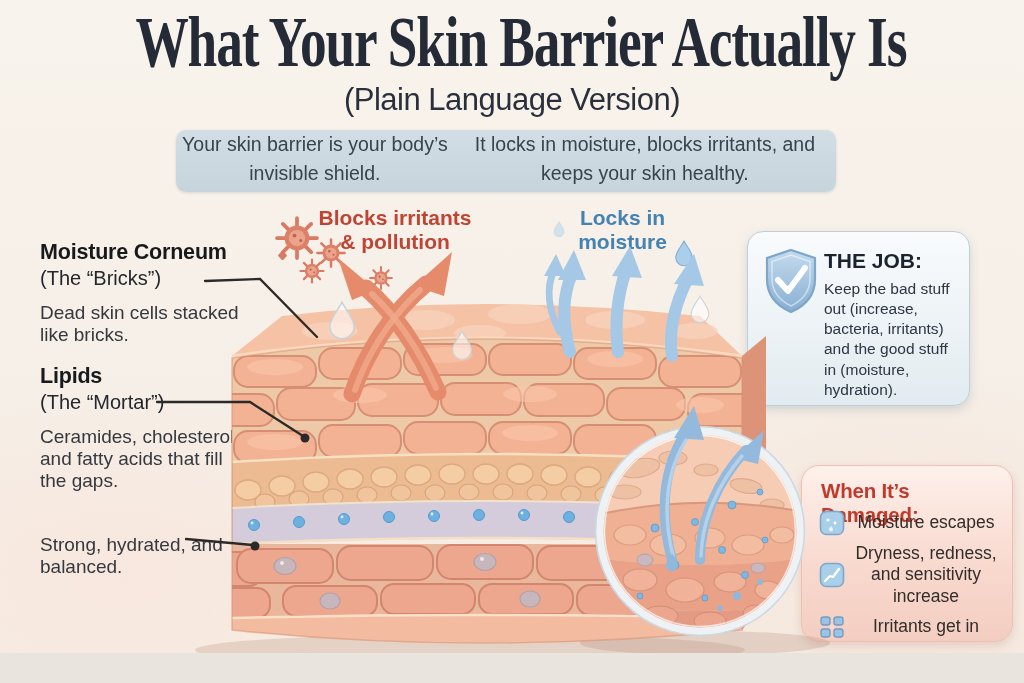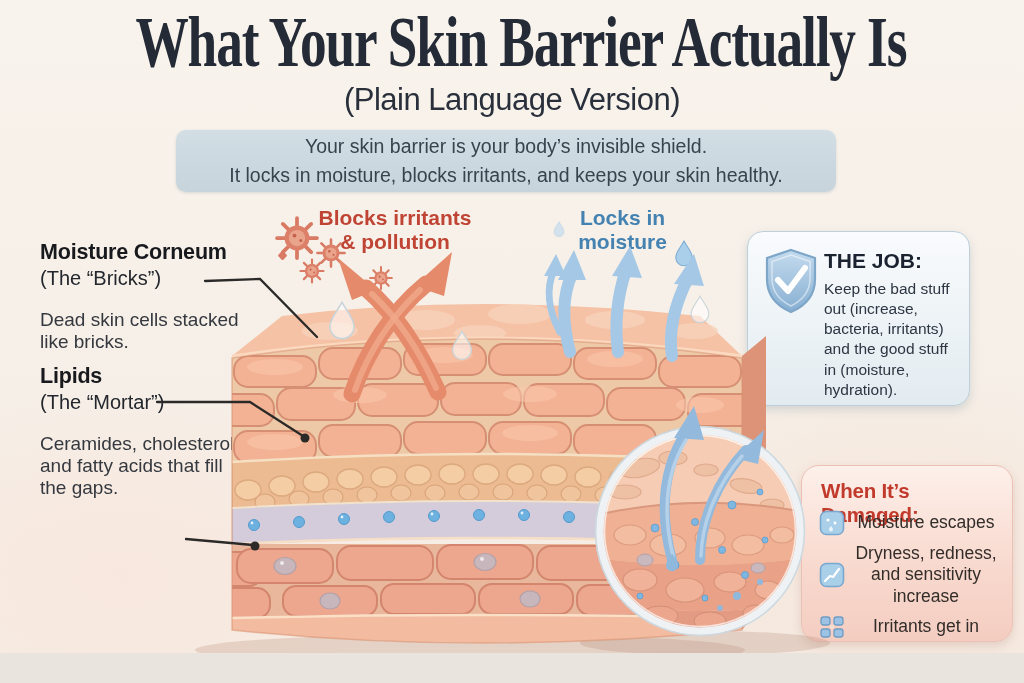--- a/index.html
+++ b/index.html
@@ -18,35 +18,35 @@
     margin:6px 0 0 0;font-family:"Liberation Serif","DejaVu Serif",serif;
     font-weight:700;font-size:72px;line-height:1.0;color:#242b37;
     display:inline-block;transform:scaleX(0.74);transform-origin:center;
     letter-spacing:-1.5px;white-space:nowrap;
   }
   .subtitle{top:82px;left:0;right:0;text-align:center;z-index:2;
     font-size:31px;color:#29303c;letter-spacing:-0.5px;}
   .banner{
     top:130px;left:176px;width:660px;height:62px;z-index:2;
     background:linear-gradient(180deg,#d2dde4,#c7d4dc);
-    border-radius:10px;display:flex;flex-direction:column;justify-content:center;
+    border-radius:10px;display:flex;flex-direction:row;justify-content:center;
     text-align:center;color:#36444e;font-size:19.5px;line-height:1.5;
     box-shadow:0 1px 3px rgba(120,140,150,0.25);
   }
   
   .anno{z-index:2;text-align:center;font-weight:700;font-size:21px;
     line-height:1.15;white-space:pre-line;}
   .anno-red{top:206px;left:295px;width:200px;color:#bf4434;}
   .anno-blue{top:206px;left:540px;width:165px;color:#4482b2;}
   
   .label-group{left:40px;z-index:2;}
   .lg1{top:240px;} .lg2{top:364px;} .lg3{top:522px;}
   .lbl-title{font-size:21.5px;font-weight:700;color:#17191d;letter-spacing:-0.2px;}
   .lbl-alias{font-size:20px;color:#23272d;margin-top:2px;}
-  .lbl-desc{font-size:19px;color:#35393f;line-height:1.17;margin-top:19px;width:212px;}
+  .lbl-desc{font-size:19px;color:#35393f;line-height:1.17;margin-top:12px;width:212px;}
   
   .job-box{top:231px;left:747px;width:221px;height:173px;z-index:2;
     background:linear-gradient(180deg,#f9fbfd 0%,#e9f0f4 70%,#e2ebf0 100%);
     border:1.5px solid #bccfda;border-radius:16px;
     box-shadow:0 4px 10px rgba(110,135,150,0.25);}
   .job-shield{left:15px;top:16px;width:56px;height:66px;}
   .job-title{left:76px;top:17px;font-size:21px;font-weight:800;color:#1b2330;}
   .job-body{left:76px;top:47px;width:136px;font-size:15.5px;line-height:1.3;color:#2d3642;}
   
   .dmg-box{top:465px;left:801px;width:210px;height:175px;z-index:2;
@@ -85,20 +85,21 @@
     <div class="lbl-title">Moisture Corneum</div>
     <div class="lbl-alias">(The “Bricks”)</div>
     <div class="lbl-desc">Dead skin cells stacked like bricks.</div>
   </div>
   <div class="abs label-group lg2">
     <div class="lbl-title">Lipids</div>
     <div class="lbl-alias">(The “Mortar”)</div>
     <div class="lbl-desc">Ceramides, cholesterol, and fatty acids that fill the gaps.</div>
   </div>
   <div class="abs label-group lg3">
+    <div class="lbl-desc">Strong, hydrated, and balanced.</div>
   </div>
 
   <div class="abs job-box">
     <svg class="abs job-shield" viewBox="0 0 56 66">
       <defs>
         <linearGradient id="shGrad" x1="0" y1="0" x2="0" y2="1">
           <stop offset="0" stop-color="#c4dbee"></stop>
             <stop offset="1" stop-color="#87afd2"></stop>
         </linearGradient>
       </defs>

